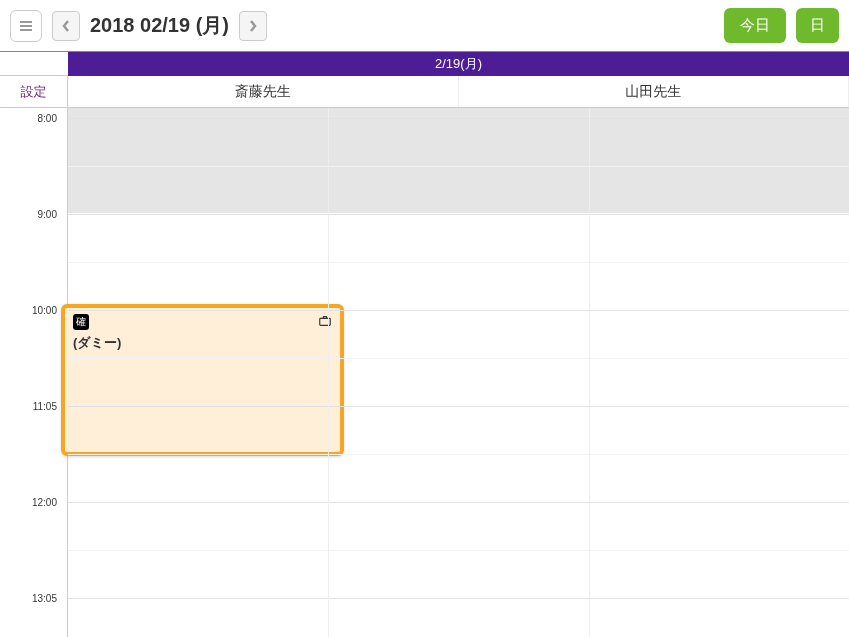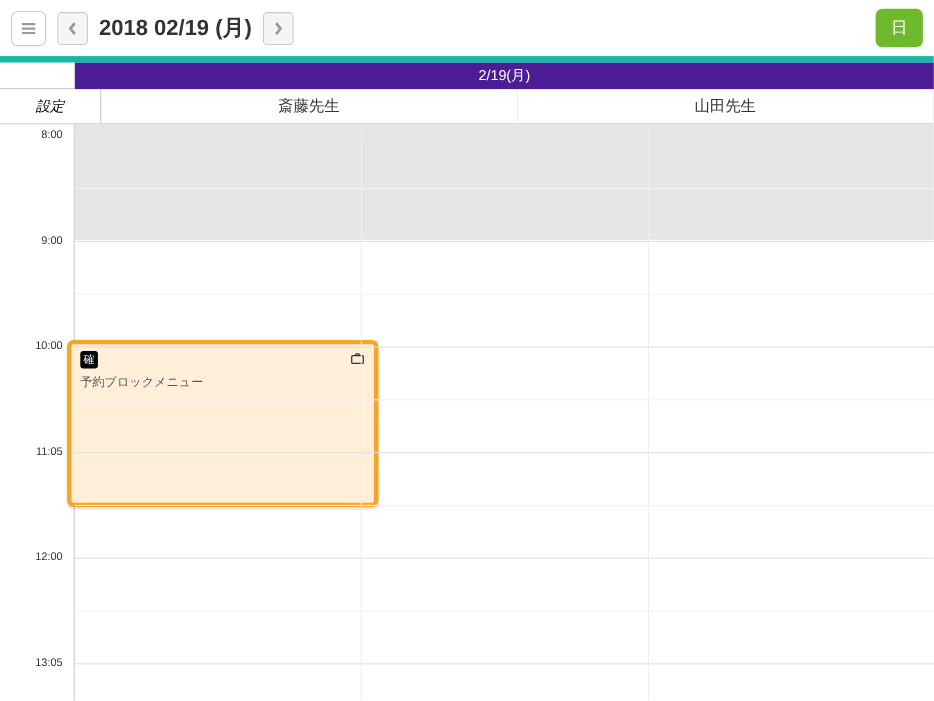--- a/index.html
+++ b/index.html
@@ -11,21 +11,21 @@
       font-family: -apple-system, BlinkMacSystemFont, "Hiragino Sans", sans-serif;
       background: #fff;
       width: 849px;
       height: 637px;
       overflow: hidden;
     }
     .toolbar {
       display: flex;
       align-items: center;
       padding: 8px 10px;
-      border-bottom: 6px solid #14b8a6;
+      border-bottom: 1px solid #14b8a6;
       gap: 10px;
     }
     .menu-btn {
       width: 32px;
       height: 32px;
       border: 1px solid #ccc;
       border-radius: 6px;
       background: #fff;
       display: flex;
       align-items: center;
@@ -93,28 +93,27 @@
       display: flex;
       align-items: center;
       justify-content: center;
     }
     .columns-header {
       display: flex;
       height: 32px;
       border-bottom: 1px solid #ccc;
     }
     .settings-col {
-      width: 92px;
-      display: flex;
-      align-items: center;
-      justify-content: center;
-      color: #000000;
+      width: 68px;
+      display: flex;
+      align-items: center;
+      justify-content: center;
+      color: #701a75;
       font-size: 13px;
       border-right: 1px solid #ccc;
-      font-style: italic;
     }
     .resource-col {
       flex: 1;
       display: flex;
       align-items: center;
       justify-content: center;
       font-size: 14px;
       color: #333;
       border-right: 1px solid #eee;
     }
@@ -223,20 +222,21 @@
         <polyline points="7,2 3,7 7,12"></polyline>
       </svg>
   </div>
   <div class="date-title">2018 02/19 (月)</div>
   <div class="nav-btn">
     <svg viewBox="0 0 10 14">
         <polyline points="3,2 7,7 3,12"></polyline>
       </svg>
   </div>
   <div class="spacer"></div>
+  <button class="today-btn">今日</button>
   <button class="day-btn">日</button>
 </div>
 
 <div class="date-header">
   <div class="date-header-left"></div>
   <div class="date-header-right">2/19(月)</div>
 </div>
 
 <div class="columns-header">
   <div class="settings-col">設定</div>
@@ -258,21 +258,21 @@
     <div class="event-block" id="event-block" style="top: 196px; height: 152px; left: -7px; width: 283px;">
       <div class="event-head">
         <div class="event-badge">確</div>
         <div class="event-icon">
           <svg viewBox="0 0 16 16">
               <rect x="2" y="5" width="12" height="8" rx="1" fill="none" stroke="#333" stroke-width="1.3"></rect>
               <path d="M6 5V4a1 1 0 011-1h2a1 1 0 011 1v1" fill="none" stroke="#333" stroke-width="1.3"></path>
             </svg>
         </div>
       </div>
-      <div class="event-desc">予約ブロックメニュー</div>
+      <div class="event-title">(ダミー)</div>
     </div>
   <div class="hour-line" style="top: 10px;"></div>
       <div class="half-line" style="top: 58px;"></div>
       <div class="hour-line" style="top: 106px;"></div>
       <div class="half-line" style="top: 154px;"></div>
       <div class="hour-line" style="top: 202px;"></div>
       <div class="half-line" style="top: 250px;"></div>
       <div class="hour-line" style="top: 298px;"></div>
       <div class="half-line" style="top: 346px;"></div>
       <div class="hour-line" style="top: 394px;"></div>

